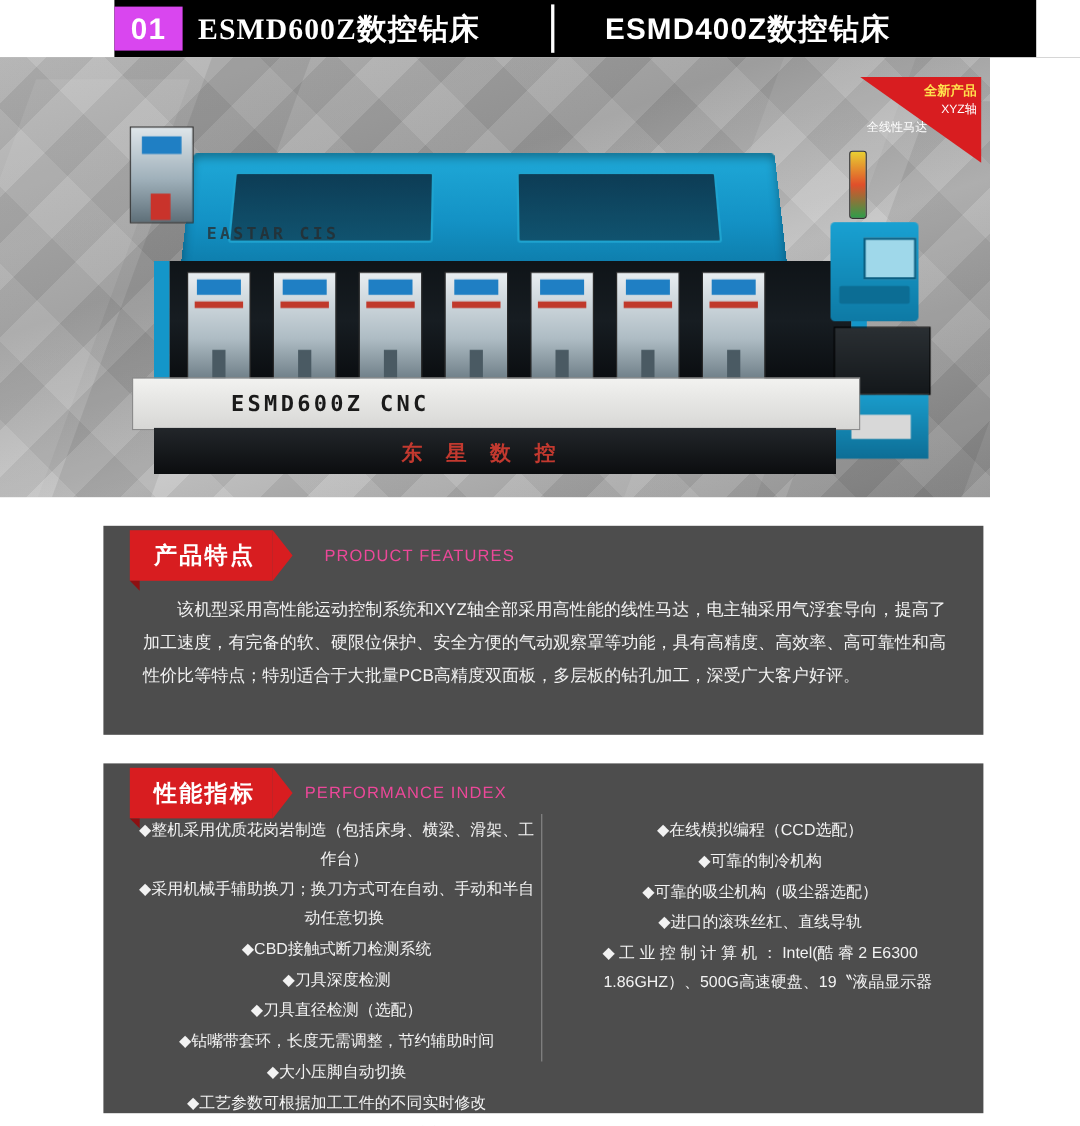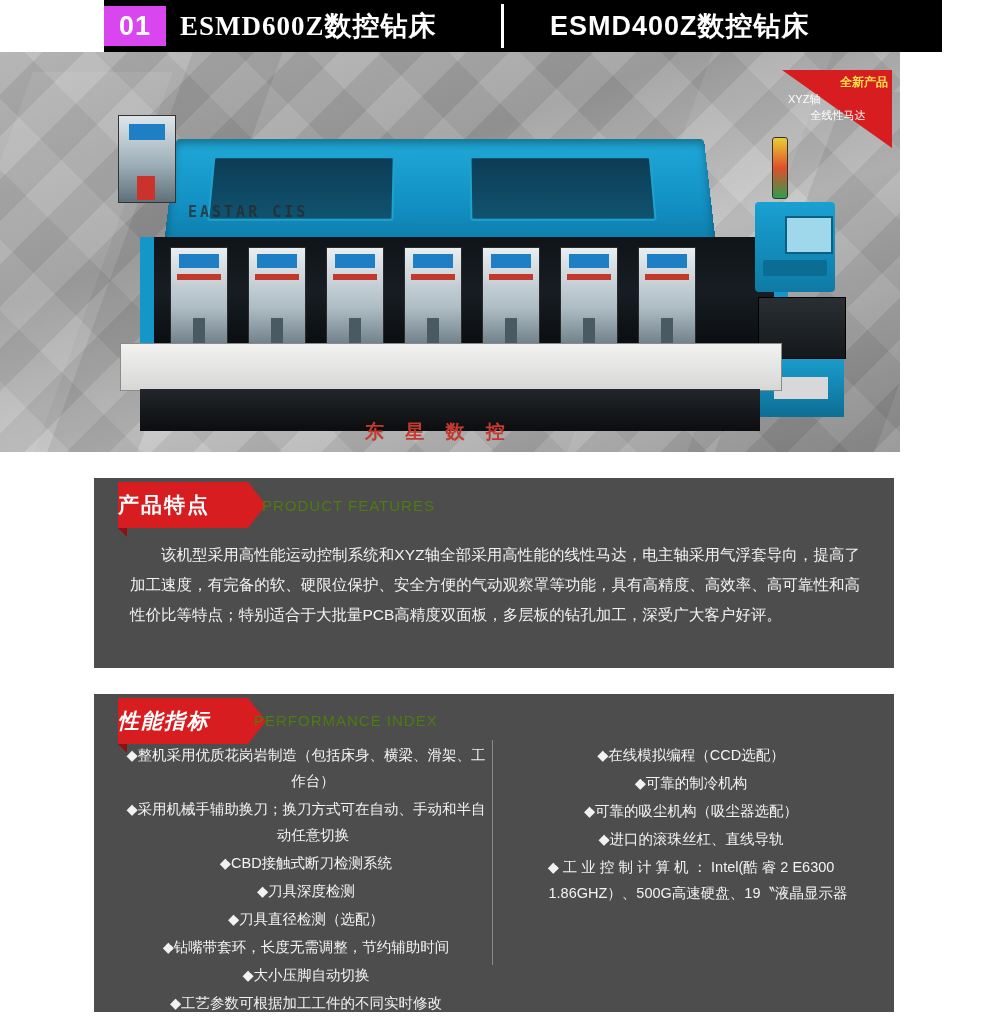--- a/index.html
+++ b/index.html
@@ -96,21 +96,21 @@
   .m-base-label{
     position:absolute;left:100px;top:248px;color:#1a1a1a;font-size:20px;
     font-weight:bold;letter-spacing:3px;font-family:"DejaVu Sans Mono",monospace;
   }
   .m-plinth{
     position:absolute;left:30px;top:282px;width:620px;height:42px;
     background:linear-gradient(180deg,#22262a 0%,#0b0d0f 100%);
   }
   .m-plinth-label{
     position:absolute;left:255px;top:292px;color:#c3392f;font-size:19px;
-    font-weight:bold;letter-spacing:8px;margin-top:20px;
+    font-weight:bold;letter-spacing:8px;
   }
   .m-panel{
     position:absolute;left:645px;top:95px;width:80px;height:90px;
     background:linear-gradient(180deg,#19a1d2 0%,#0e7aa5 100%);
     border-radius:4px;
   }
   .m-panel .scr{position:absolute;left:30px;top:14px;width:44px;height:34px;background:#9fd8ea;border:2px solid #0b5f82;}
   .m-panel .kb{position:absolute;left:8px;top:58px;width:64px;height:16px;background:#0c6d94;border-radius:2px;}
   .m-tower{
     position:absolute;left:662px;top:30px;width:14px;height:60px;
@@ -138,52 +138,52 @@
 
   .badge-new{
     position:absolute;right:8px;top:18px;width:110px;height:70px;
   }
   .badge-new .tri{
     position:absolute;left:0;top:0;width:0;height:0;
     border-left:110px solid transparent;
     border-top:78px solid #d81d20;
   }
   .badge-new .bt1{position:absolute;right:4px;top:4px;width:100px;text-align:right;color:#ffe14d;font-size:12px;font-weight:bold;}
-  .badge-new .bt2{position:absolute;right:4px;top:22px;width:100px;color:#fff;font-size:11px;}
-  .badge-new .bt3{position:absolute;right:4px;top:38px;width:100px;text-align:center;color:#fff;font-size:11px;}
+  .badge-new .bt2{position:absolute;right:4px;top:22px;width:100px;text-align:right;color:#fff;font-size:11px;}
+  .badge-new .bt3{position:absolute;right:4px;top:38px;width:100px;text-align:left;color:#fff;font-size:11px;}
 
   
   .panel{
     position:absolute;background:#4d4d4d;
   }
   .sec1{left:94px;top:478px;width:800px;height:190px;}
   .sec2{left:94px;top:694px;width:800px;height:318px;}
 
   .ribbon{
     position:absolute;height:46px;background:#d81d20;color:#fff;
     font-size:21px;font-weight:bold;letter-spacing:2px;
-    display:flex;align-items:center;box-sizing:border-box;
+    display:flex;align-items:center;padding-left:22px;box-sizing:border-box;
   }
   .ribbon:after{
     content:"";position:absolute;right:-18px;top:0;
     border-top:23px solid transparent;border-bottom:23px solid transparent;
     border-left:18px solid #d81d20;
   }
   .ribbon:before{
     content:"";position:absolute;left:0;bottom:-9px;
     border-top:9px solid #8d1012;border-left:9px solid transparent;
   }
   .r1{left:118px;top:482px;width:130px;}
-  .r2{left:118px;top:698px;width:130px;font-style:italic;}
+  .r2{left:118px;top:698px;width:130px;}
 
   .sub-en{
-    position:absolute;color:#4d7c0f;font-size:15px;letter-spacing:1px;
+    position:absolute;color:#ec4899;font-size:15px;letter-spacing:1px;margin-left:33px;
   }
   .en1{left:262px;top:497px;}
-  .en2{left:254px;top:712px;}
+  .en2{left:244px;top:712px;}
 
   .body-text{
     position:absolute;left:130px;top:540px;width:730px;
     color:#f2f2f2;font-size:15.5px;line-height:30px;text-align:justify;
     text-indent:2em;
   }
 
   
   .col{
     position:absolute;top:740px;color:#f2f2f2;font-size:14.5px;line-height:26px;
@@ -269,20 +269,21 @@
     <div class="m-panel">
       <div class="scr"></div>
       <div class="kb"></div>
     </div>
     <div class="m-cab"></div>
     <div class="m-cab2">
         <i></i>
       </div>
 
     <div class="m-base"></div>
+    <div class="m-base-label">ESMD600Z  CNC</div>
     <div class="m-plinth"></div>
     <div class="m-plinth-label">东 星 数 控</div>
   </div>
 
   <div class="badge-new">
     <div class="tri"></div>
     <div class="bt1">全新产品</div>
     <div class="bt2">XYZ轴</div>
     <div class="bt3">全线性马达</div>
   </div>

